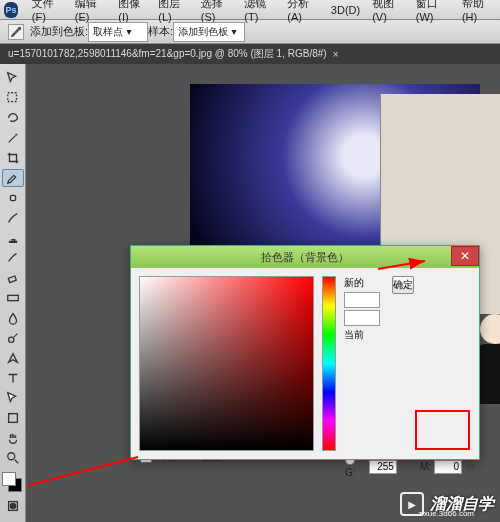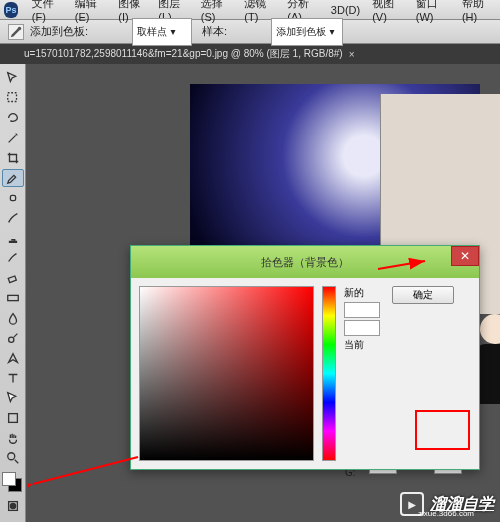--- a/index.html
+++ b/index.html
@@ -30,27 +30,27 @@
     .menu-item { padding: 0 6px; color: #222; cursor: default; font-size: 11px; }
     .optbar {
       height: 24px;
       background: linear-gradient(#e4e4e4, #cfcfcf);
       display: flex; align-items: center;
       padding-left: 8px;
       border-bottom: 1px solid #888;
       font-size: 11px; color: #222;
     }
     .optbar .tool-i { width:16px;height:16px;border:1px solid #999;background:#f0f0f0;margin-right:6px;display:flex;align-items:center;justify-content:center; }
-    .optbar .sel { border:1px solid #999;background:#fff;padding:0 4px;height:28px;display:flex;align-items:center;min-width:60px;font-size:10px;margin-left:44px; }
+    .optbar .sel { border:1px solid #999;background:#fff;padding:0 4px;height:20px;display:flex;align-items:center;min-width:60px;font-size:10px; }
     .optbar .drop { width:12px;display:flex;justify-content:center; }
     .tabbar {
       height: 20px;
       background: #3a3a3a;
       display: flex; align-items: center;
-      padding-left: 24px;
+      padding-left: 8px;
       color: #ddd; font-size: 10px;
     }
     .tabbar .close { margin-left: 6px; color:#ccc; }
     .workspace {
       position: absolute; left:0; top:64px; right:0; bottom:0;
       background: #525252;
     }
     .toolbar {
       position:absolute; left:0; top:0; width:26px; bottom:0;
       background: linear-gradient(#d8d8d8,#c8c8c8);
@@ -82,50 +82,50 @@
     }
     .anno-arrow1 svg{width:100%;height:100%;}
     .dialog {
       position:absolute; left:130px; top:245px; width:350px;
       background:#f0f0f0;
       border:1px solid #4a7; 
       box-shadow:0 3px 10px rgba(0,0,0,.4);
       z-index:3;
     }
     .dlg-title {
-      height:32px;background:linear-gradient(#b4e27a,#8cc750);
+      height:22px;background:linear-gradient(#b4e27a,#8cc750);
       display:flex;align-items:center;justify-content:center;
       color:#333;font-size:11px;position:relative;
     }
     .dlg-close{position:absolute;right:0;top:0;width:28px;height:20px;background:#c44;color:#fff;display:flex;align-items:center;justify-content:center;font-size:12px;border:1px solid #a22;}
     .dlg-body{display:flex;padding:8px;gap:8px;}
     .picker{width:175px;height:175px;position:relative;border:1px solid #999;
       background:
         linear-gradient(to bottom, transparent, #000),
         linear-gradient(to right, #fff, #ff0000);
     }
     .hue{width:14px;height:175px;border:1px solid #999;
       background:linear-gradient(to bottom,#f00,#ff0,#0f0,#0ff,#00f,#f0f,#f00);}
     .sample-col{width:40px;display:flex;flex-direction:column;gap:2px;align-items:flex-start;font-size:10px;}
     .sample-box{width:36px;height:16px;background:#fff;border:1px solid #999;}
-    .btns{width:62px;display:flex;flex-direction:column;gap:16px;}
+    .btns{width:62px;display:flex;flex-direction:row;gap:16px;}
     .btn{height:18px;border:1px solid #888;background:linear-gradient(#fafafa,#e2e2e2);font-size:10px;display:flex;align-items:center;justify-content:center;border-radius:2px;}
     .anno-arrow2{position:absolute;left:375px;top:255px;width:60px;height:20px;z-index:6;}
     .anno-arrow2 svg{width:100%;height:100%;}
     .vals{position:absolute;left:345px;top:355px;width:130px;display:grid;grid-template-columns:auto 30px auto auto 30px auto;gap:2px 3px;font-size:10px;align-items:center;color:#222;}
     .vals input{width:28px;height:14px;font-size:10px;border:1px solid #999;padding:0 2px;text-align:right;}
     .vals .rad{width:10px;height:10px;}
     .vals .hl{background:#39f;color:#fff;}
     .vals .u{font-size:9px;color:#444;}
     .cmyk-box{position:absolute;left:415px;top:410px;width:55px;height:40px;border:2px solid #f00;z-index:4;}
     .webonly{position:absolute;left:140px;top:450px;display:flex;align-items:center;gap:4px;font-size:10px;color:#222;}
     .webonly input{width:12px;height:12px;}
     .watermark{position:absolute;right:6px;bottom:6px;z-index:10;display:flex;align-items:center;gap:6px;}
     .wm-logo{width:24px;height:24px;border:2px solid #fff;border-radius:4px;display:flex;align-items:center;justify-content:center;color:#fff;font-size:10px;opacity:.9;}
-    .wm-txt{color:#fff;font-size:16px;font-weight:bold;font-style:italic;text-shadow:0 0 3px #000;text-decoration:underline;}
+    .wm-txt{color:#fff;font-size:16px;font-weight:bold;font-style:italic;text-shadow:0 0 3px #000;}
     .wm-url{position:absolute;right:20px;bottom:-2px;color:#fff;font-size:8px;}
   </style>
 </head>
 <body>
 
 <div class="menubar">
   <div class="ps-logo">Ps</div>
   <div class="menu-item">文件(F)</div>
   <div class="menu-item">编辑(E)</div>
   <div class="menu-item">图像(I)</div>
@@ -144,21 +144,21 @@
     <svg viewBox="0 0 16 16">
         <path d="M2 14l3-1 7-7-2-2-7 7z" fill="#555"></path>
         <circle cx="12" cy="4" r="2" fill="#555"></circle>
       </svg>
   </div>
   <span>添加到色板:</span>
   <div class="sel">
       <span>取样点</span>
       <span class="drop">▾</span>
     </div>
-  <span style="margin-left:10px">样本:</span>
+  <span style="">样本:</span>
   <div class="sel">
       <span>添加到色板</span>
       <span class="drop">▾</span>
     </div>
 </div>
 
 <div class="tabbar">
   <span>u=1570101782,2598011146&amp;fm=21&amp;gp=0.jpg @ 80% (图层 1, RGB/8#) </span>
   <span class="close">×</span>
 </div>

